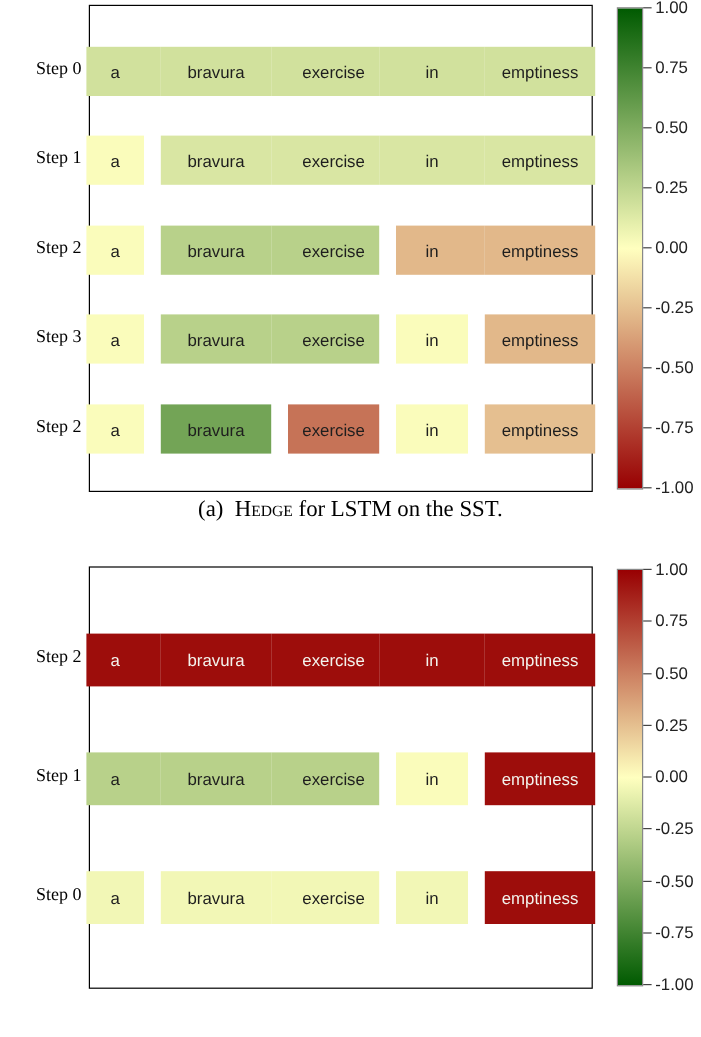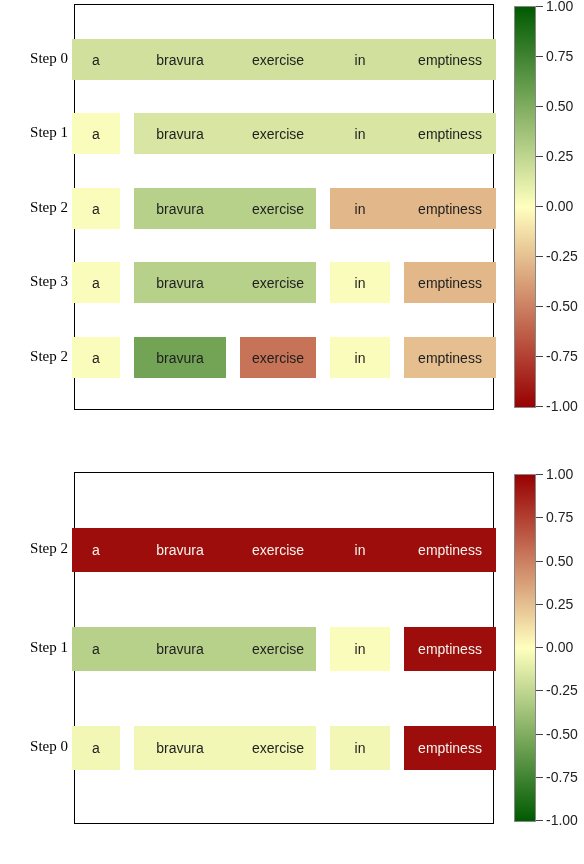--- a/index.html
+++ b/index.html
@@ -101,20 +101,23 @@
           <div class="tlabel" style="top: 342px;">-0.75</div>
           <div class="tick" style="top: 400px;"></div>
           <div class="tlabel" style="top: 392px;">-1.00</div>
         </div>
   <div class="yl" style="top: 46px; left: 0px; width: 52px;">Step 0</div>
         <div class="yl" style="top: 120px; left: 0px; width: 52px;">Step 1</div>
         <div class="yl" style="top: 195px; left: 0px; width: 52px;">Step 2</div>
         <div class="yl" style="top: 269px; left: 0px; width: 52px;">Step 3</div>
         <div class="yl" style="top: 344px; left: 0px; width: 52px;">Step 2</div>
       </div>
+  <div class="caption" style="top:410px">
+    <span>(a)&nbsp;&nbsp;H</span><span style="font-variant:small-caps">edge</span><span> for LSTM on the SST.</span>
+  </div>
 </div>
 
 <div class="panel" style="top:472px;height:380px">
   <div class="plot-wrap" style="height:352px">
     <div id="ylsB"></div>
     <div class="plot-area" id="plotB" style="left:58px;top:0;width:420px;height:352px">
           <div class="row" style="top: 55px; height: 44px; left: -3px; width: 424px;">
             <div class="seg" style="width: 48px; height: 44px; background: rgb(157, 13, 11); color: rgb(243, 243, 237);">a</div>
             <div class="seg" style="width: 14px; height: 44px; background: rgb(157, 13, 11);"></div>
             <div class="seg" style="width: 92px; height: 44px; background: rgb(157, 13, 11); color: rgb(243, 243, 237);">bravura</div>

